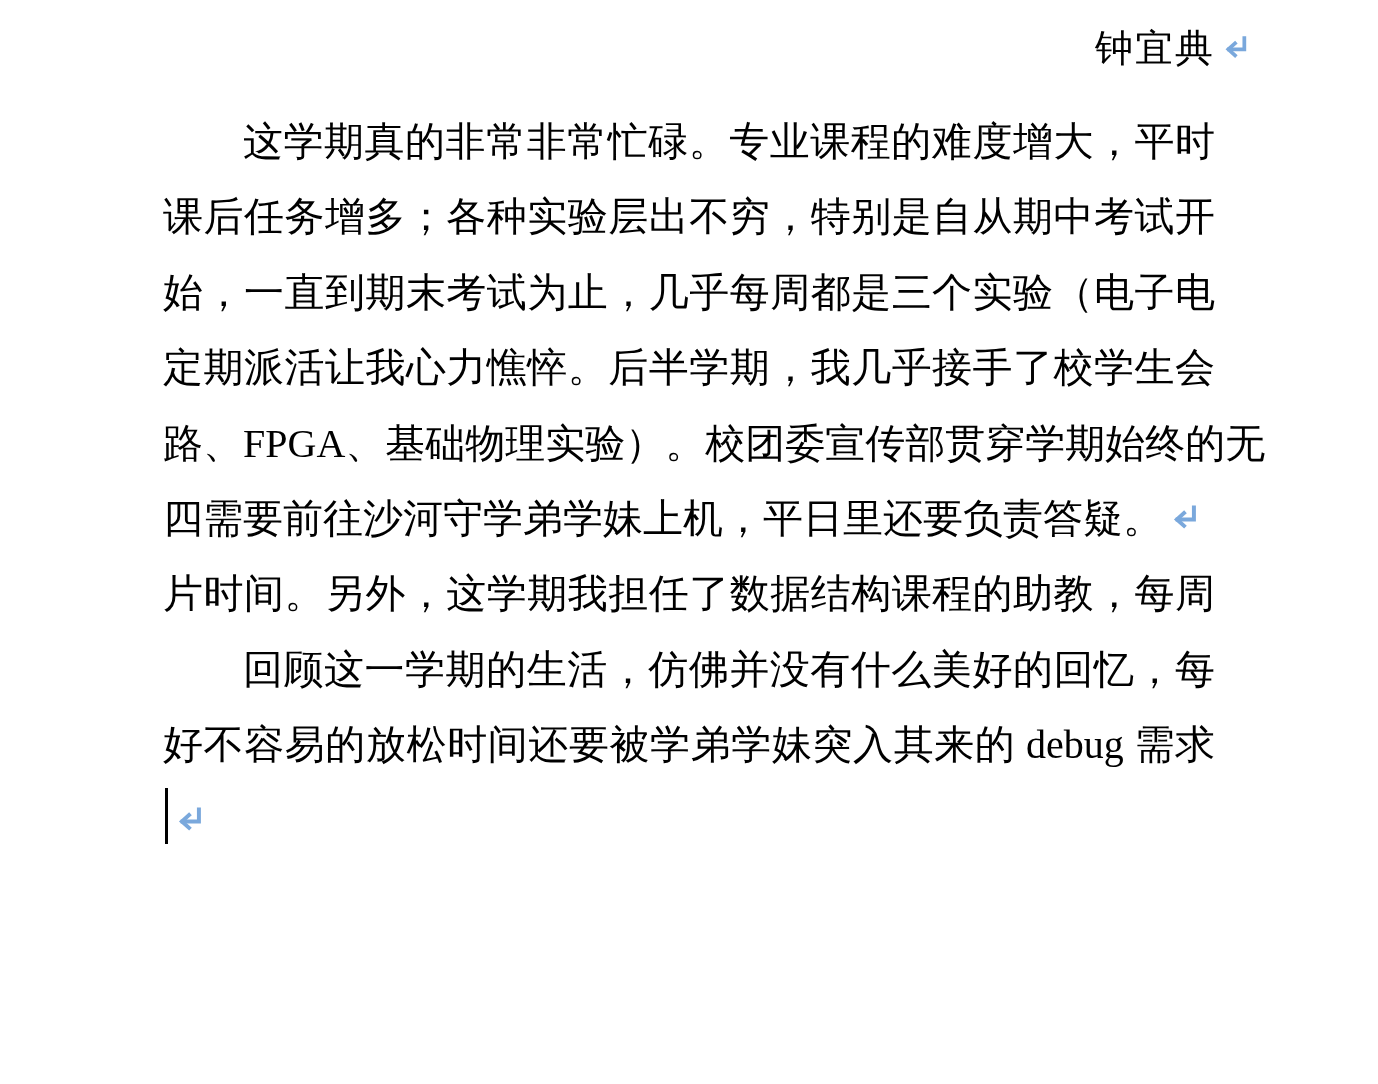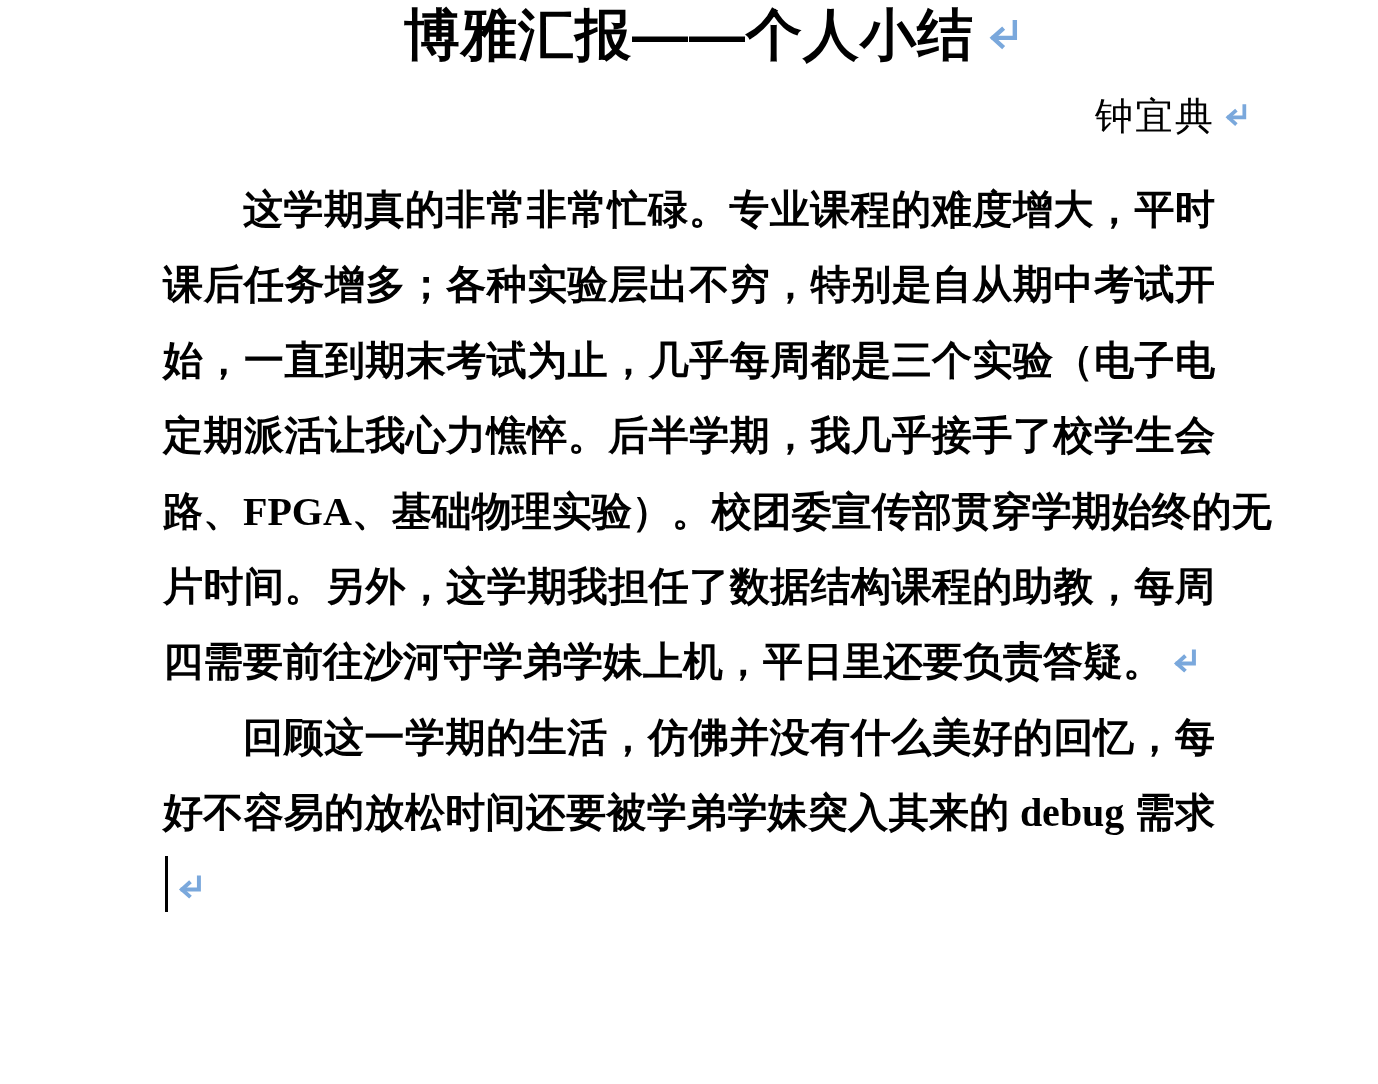--- a/index.html
+++ b/index.html
@@ -27,21 +27,20 @@
     margin-top: 24px;
     text-align: right;
     font-size: 38px;
     line-height: 48px;
     letter-spacing: 2px;
   }
   .body-text {
     margin-top: 32px;
     font-size: 40px;
     line-height: 75.4px;
-    font-weight: bold;
   }
   .body-line {
     text-align: justify;
     text-align-last: justify;
     height: 75.4px;
     white-space: nowrap;
   }
   .body-line.para-end { text-align-last: left; }
   .body-line.indent { text-indent: 2em; }
 
@@ -73,48 +72,42 @@
     background: var(--ink);
     vertical-align: -10px;
     margin-left: 2px;
   }
 </style>
 </head>
 <body>
 
 <div class="page">
 
-  <div class="doc-title">
-    <span>博雅汇报——个人小结</span><span class="hang"><svg class="pmark" width="44" height="44" viewBox="0 0 24 24">
-          <path d="M19 4.5 V13 H7.5"></path>
-          <path d="M12 8.5 L7 13 L12 17.5"></path>
-        </svg></span>
-  </div>
 
   <div class="author-line">
     <span>钟宜典</span><span class="hang"><svg class="pmark small" width="32" height="32" viewBox="0 0 24 24">
           <path d="M19 4.5 V13 H7.5"></path>
           <path d="M12 8.5 L7 13 L12 17.5"></path>
         </svg></span>
   </div>
 
   <div class="body-text">
 
     <div class="body-line indent">这学期真的非常非常忙碌。专业课程的难度增大，平时</div>
     <div class="body-line">课后任务增多；各种实验层出不穷，特别是自从期中考试开</div>
     <div class="body-line">始，一直到期末考试为止，几乎每周都是三个实验（电子电</div>
     <div class="body-line">定期派活让我心力憔悴。后半学期，我几乎接手了校学生会</div>
     <div class="body-line">路、FPGA、基础物理实验）。校团委宣传部贯穿学期始终的无</div>
-    <div class="body-line">片时间。另外，这学期我担任了数据结构课程的助教，每周</div>
     <div class="body-line para-end">
       <span>四需要前往沙河守学弟学妹上机，平日里还要负责答疑。</span><span class="hang"><svg class="pmark small" width="34" height="34" viewBox="0 0 24 24">
             <path d="M19 4.5 V13 H7.5"></path>
             <path d="M12 8.5 L7 13 L12 17.5"></path>
           </svg></span>
     </div>
+    <div class="body-line">片时间。另外，这学期我担任了数据结构课程的助教，每周</div>
 
     <div class="body-line indent">回顾这一学期的生活，仿佛并没有什么美好的回忆，每</div>
     <div class="body-line">好不容易的放松时间还要被学弟学妹突入其来的 debug 需求</div>
     <div class="body-line para-end">
       <span class="caret"></span><span class="hang"><svg class="pmark small" width="34" height="34" viewBox="0 0 24 24">
             <path d="M19 4.5 V13 H7.5"></path>
             <path d="M12 8.5 L7 13 L12 17.5"></path>
           </svg></span>
     </div>
 

